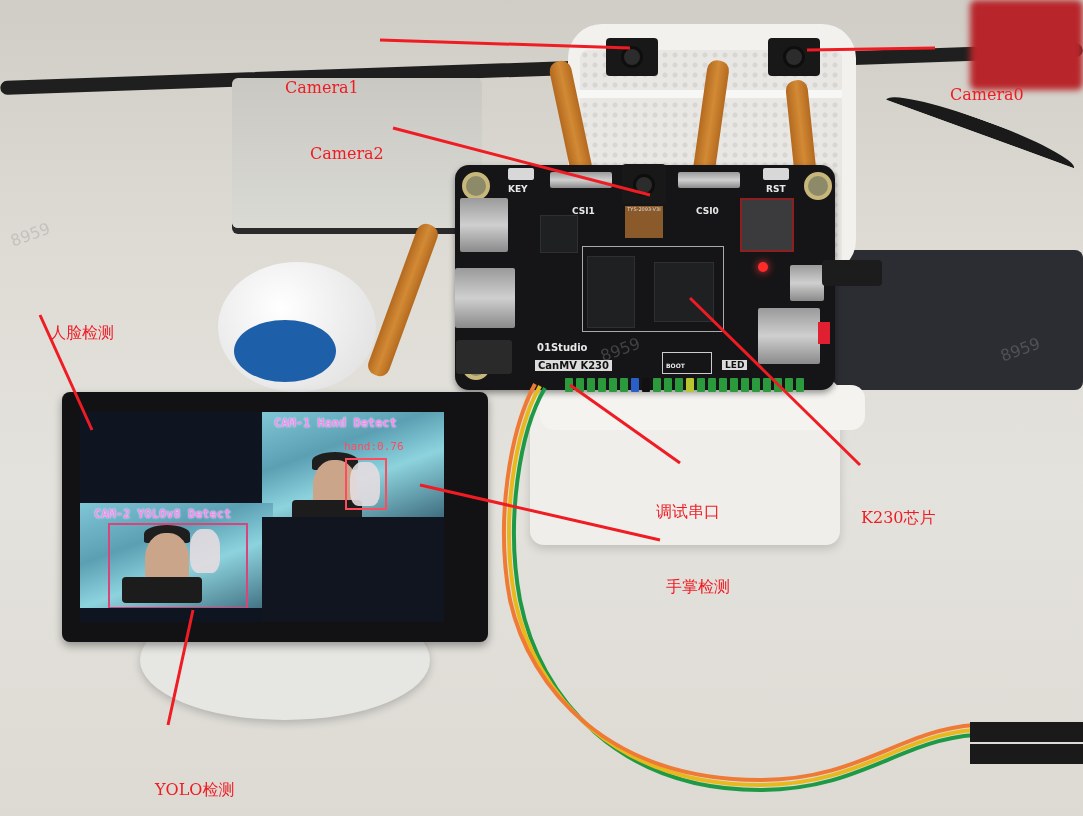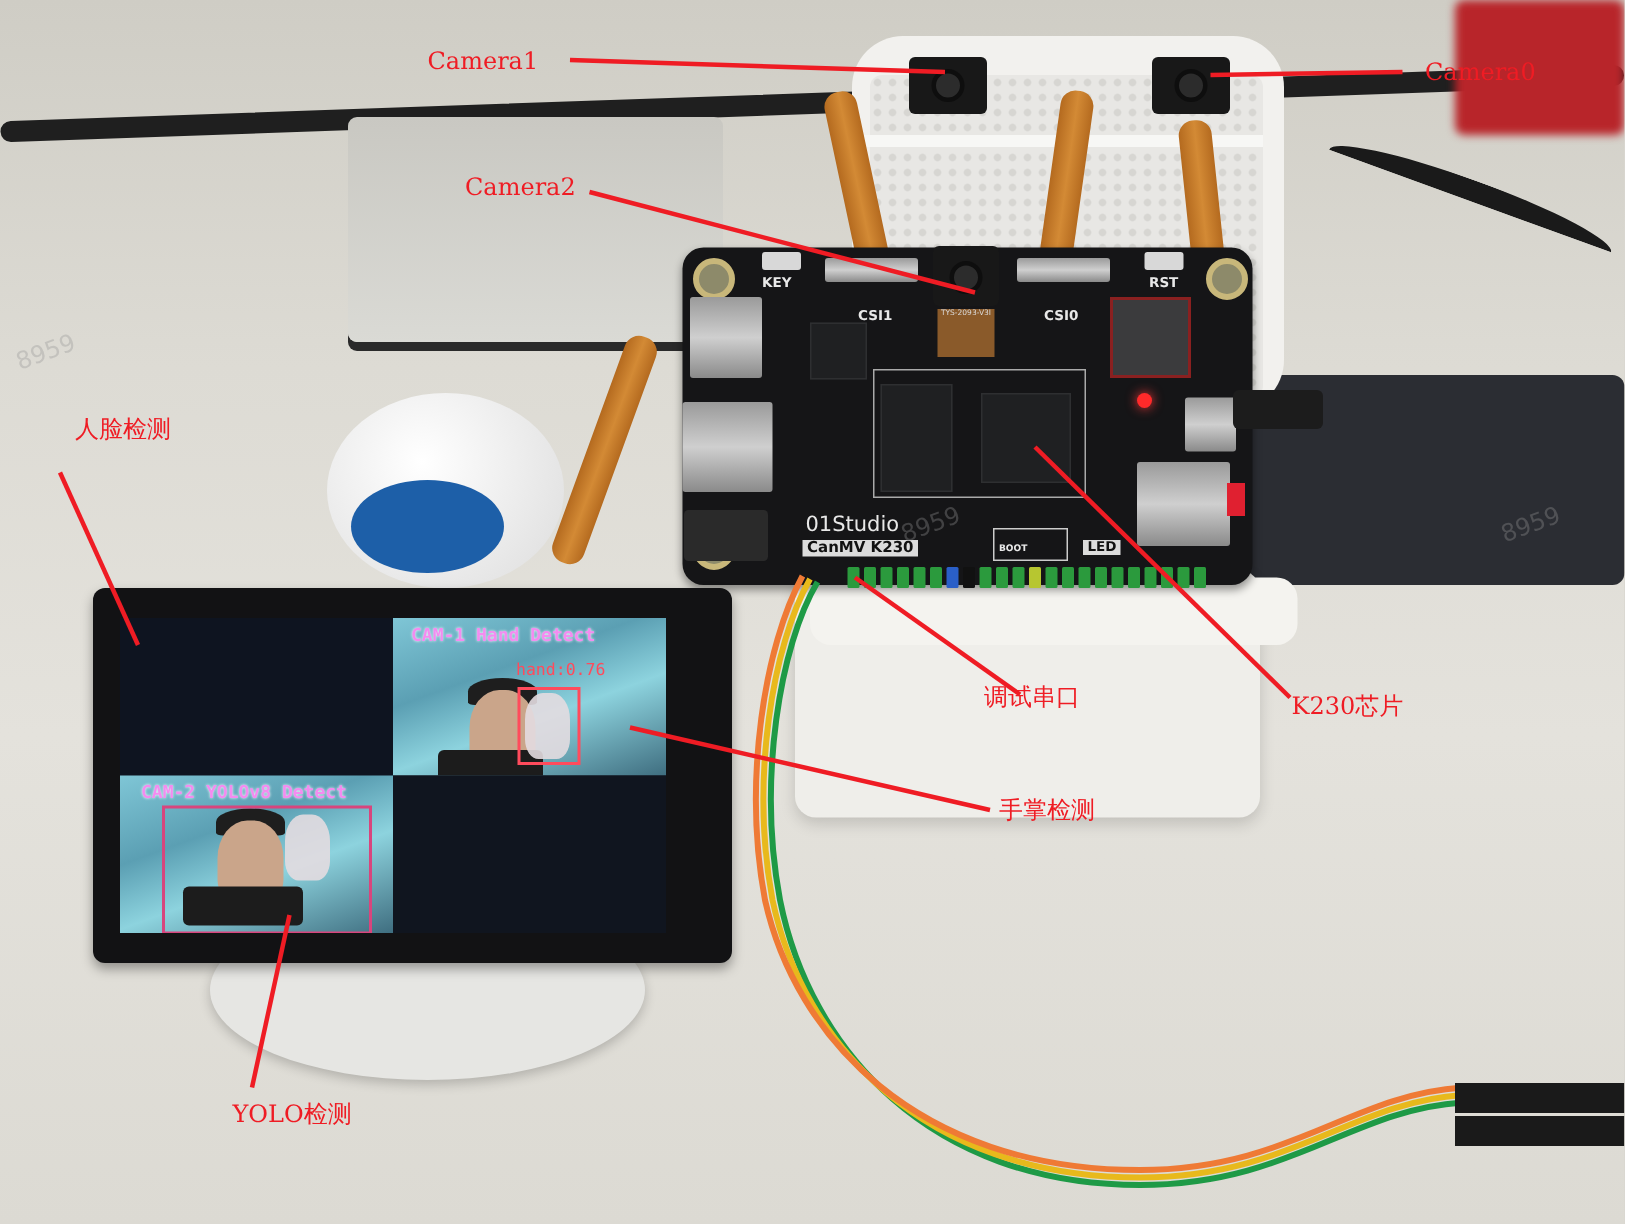--- a/index.html
+++ b/index.html
@@ -53,21 +53,21 @@
   .phone{width:70px;height:22px;background:#1c1c1c;border-radius:4px;}
   .hand{width:30px;height:44px;background:#e3dce0;border-radius:40% 40% 30% 30%;opacity:.9;}
   .face-box{border:3px solid #f7f7f7;border-radius:3px;}
   .dot{width:10px;height:10px;border-radius:50%;}
   .hand-box{border:2px solid #ff4b5c;}
   .hand-score{font-family:"DejaVu Sans Mono",monospace;font-weight:normal;color:#ff4b5c;font-size:11px;}
   .yolo-box{border:2px solid #d8457d;}
   
   svg.wires{left:0;top:0;}
   
-  .anno{color:#ef1c24;font-size:16px;white-space:nowrap;}
+  .anno{color:#ef1c24;font-size:16px;white-space:nowrap;margin-top:47px;}
   .anno-mono{font-family:"DejaVu Serif",serif;}
   .watermark{color:rgba(150,150,150,.35);font-size:16px;transform:rotate(-20deg);}
 </style>
 </head>
 <body>
 
 <div class="abs desk"></div>
 <div class="abs black-cable"></div>
 <div class="abs back-box"></div>
 <div class="abs red-obj"></div>
@@ -119,21 +119,21 @@
 <div class="abs" style="left:582px;top:246px;width:140px;height:84px;border:1px solid #aaa;"></div>
 <div class="abs chip" style="left:587px;top:256px;width:46px;height:70px;"></div>
 <div class="abs chip" style="left:654px;top:262px;width:58px;height:58px;"></div>
 <div class="abs wifi"></div>
 <div class="abs led-red"></div>
 <div class="abs port" style="left:790px;top:265px;width:34px;height:36px;"></div>
 <div class="abs" style="left:822px;top:260px;width:60px;height:26px;background:#1c1c1c;border-radius:4px;"></div>
 <div class="abs port" style="left:758px;top:308px;width:62px;height:56px;"></div>
 <div class="abs" style="left:818px;top:322px;width:12px;height:22px;background:#e02030;"></div>
 
-<div class="abs silk" style="left:537px;top:342px;font-size:14px;font-weight:normal;">01Studio</div>
+<div class="abs silk" style="left:537px;top:342px;font-size:10px;font-weight:bold;">01Studio</div>
 <div class="abs silk-box" style="left:535px;top:360px;">CanMV K230</div>
 <div class="abs" style="left:662px;top:352px;width:48px;height:20px;border:1px solid #ccc;"></div>
 <div class="abs silk" style="left:666px;top:362px;font-size:6px;">BOOT</div>
 <div class="abs silk-box" style="left:722px;top:360px;font-size:9px;">LED</div>
 
 <div class="abs" style="left:565px;top:378px;width:240px;height:14px;display:flex;gap:3px;">
   <div class="header-pin" style="background:#2b9a3d;"></div>
   <div class="header-pin" style="background:#2b9a3d;"></div>
   <div class="header-pin" style="background:#2b9a3d;"></div>
   <div class="header-pin" style="background:#2b9a3d;"></div>
@@ -168,21 +168,21 @@
   <div class="abs pane" style="left:182px;top:0;">
     <div class="abs hair" style="left:50px;top:40px;"></div>
     <div class="abs person" style="left:51px;top:48px;"></div>
     <div class="abs phone" style="left:30px;top:88px;"></div>
     <div class="abs hand" style="left:88px;top:50px;"></div>
     <div class="abs hand-box" style="left:83px;top:46px;width:38px;height:48px;"></div>
     <div class="abs hand-score" style="left:82px;top:28px;">hand:0.76</div>
     <div class="abs pane-label" style="left:12px;top:4px;text-align:right;">CAM-1 Hand Detect</div>
   </div>
 
-  <div class="abs pane" style="left:0;top:105px;">
+  <div class="abs pane" style="left:0;top:91px;padding-left:11px;">
     <div class="abs hair" style="left:64px;top:22px;"></div>
     <div class="abs person" style="left:65px;top:30px;"></div>
     <div class="abs phone" style="left:42px;top:74px;width:80px;height:26px;"></div>
     <div class="abs hand" style="left:110px;top:26px;"></div>
     <div class="abs yolo-box" style="left:28px;top:20px;width:136px;height:82px;"></div>
     <div class="abs pane-label" style="left:14px;top:4px;">CAM-2 YOLOv8 Detect</div>
   </div>
 
   <div class="abs" style="left:182px;top:105px;width:182px;height:105px;background:#10151f;">
     <div class="abs pane-label"></div>
@@ -206,21 +206,21 @@
     <line x1="40" y1="315" x2="92" y2="430"></line>
     <line x1="420" y1="485" x2="660" y2="540"></line>
     <line x1="570" y1="385" x2="680" y2="463"></line>
     <line x1="690" y1="298" x2="860" y2="465"></line>
     <line x1="193" y1="610" x2="168" y2="725"></line>
   </g>
 </svg>
 
 <div class="abs anno anno-mono" style="left:285px;top:31px;">Camera1</div>
 <div class="abs anno anno-mono" style="left:950px;top:38px;">Camera0</div>
-<div class="abs anno anno-mono" style="left:310px;top:115px;">Camera2</div>
+<div class="abs anno anno-mono" style="left:310px;top:97px;">Camera2</div>
 <div class="abs anno" style="left:50px;top:276px;">人脸检测</div>
 <div class="abs anno" style="left:656px;top:455px;">调试串口</div>
 <div class="abs anno anno-mono" style="left:861px;top:461px;">K230芯片</div>
 <div class="abs anno" style="left:666px;top:530px;">手掌检测</div>
 <div class="abs anno anno-mono" style="left:155px;top:733px;">YOLO检测</div>
 
 <div class="abs watermark" style="left:600px;top:340px;">8959</div>
 <div class="abs watermark" style="left:1000px;top:340px;">8959</div>
 <div class="abs watermark" style="left:10px;top:225px;">8959</div>
 

